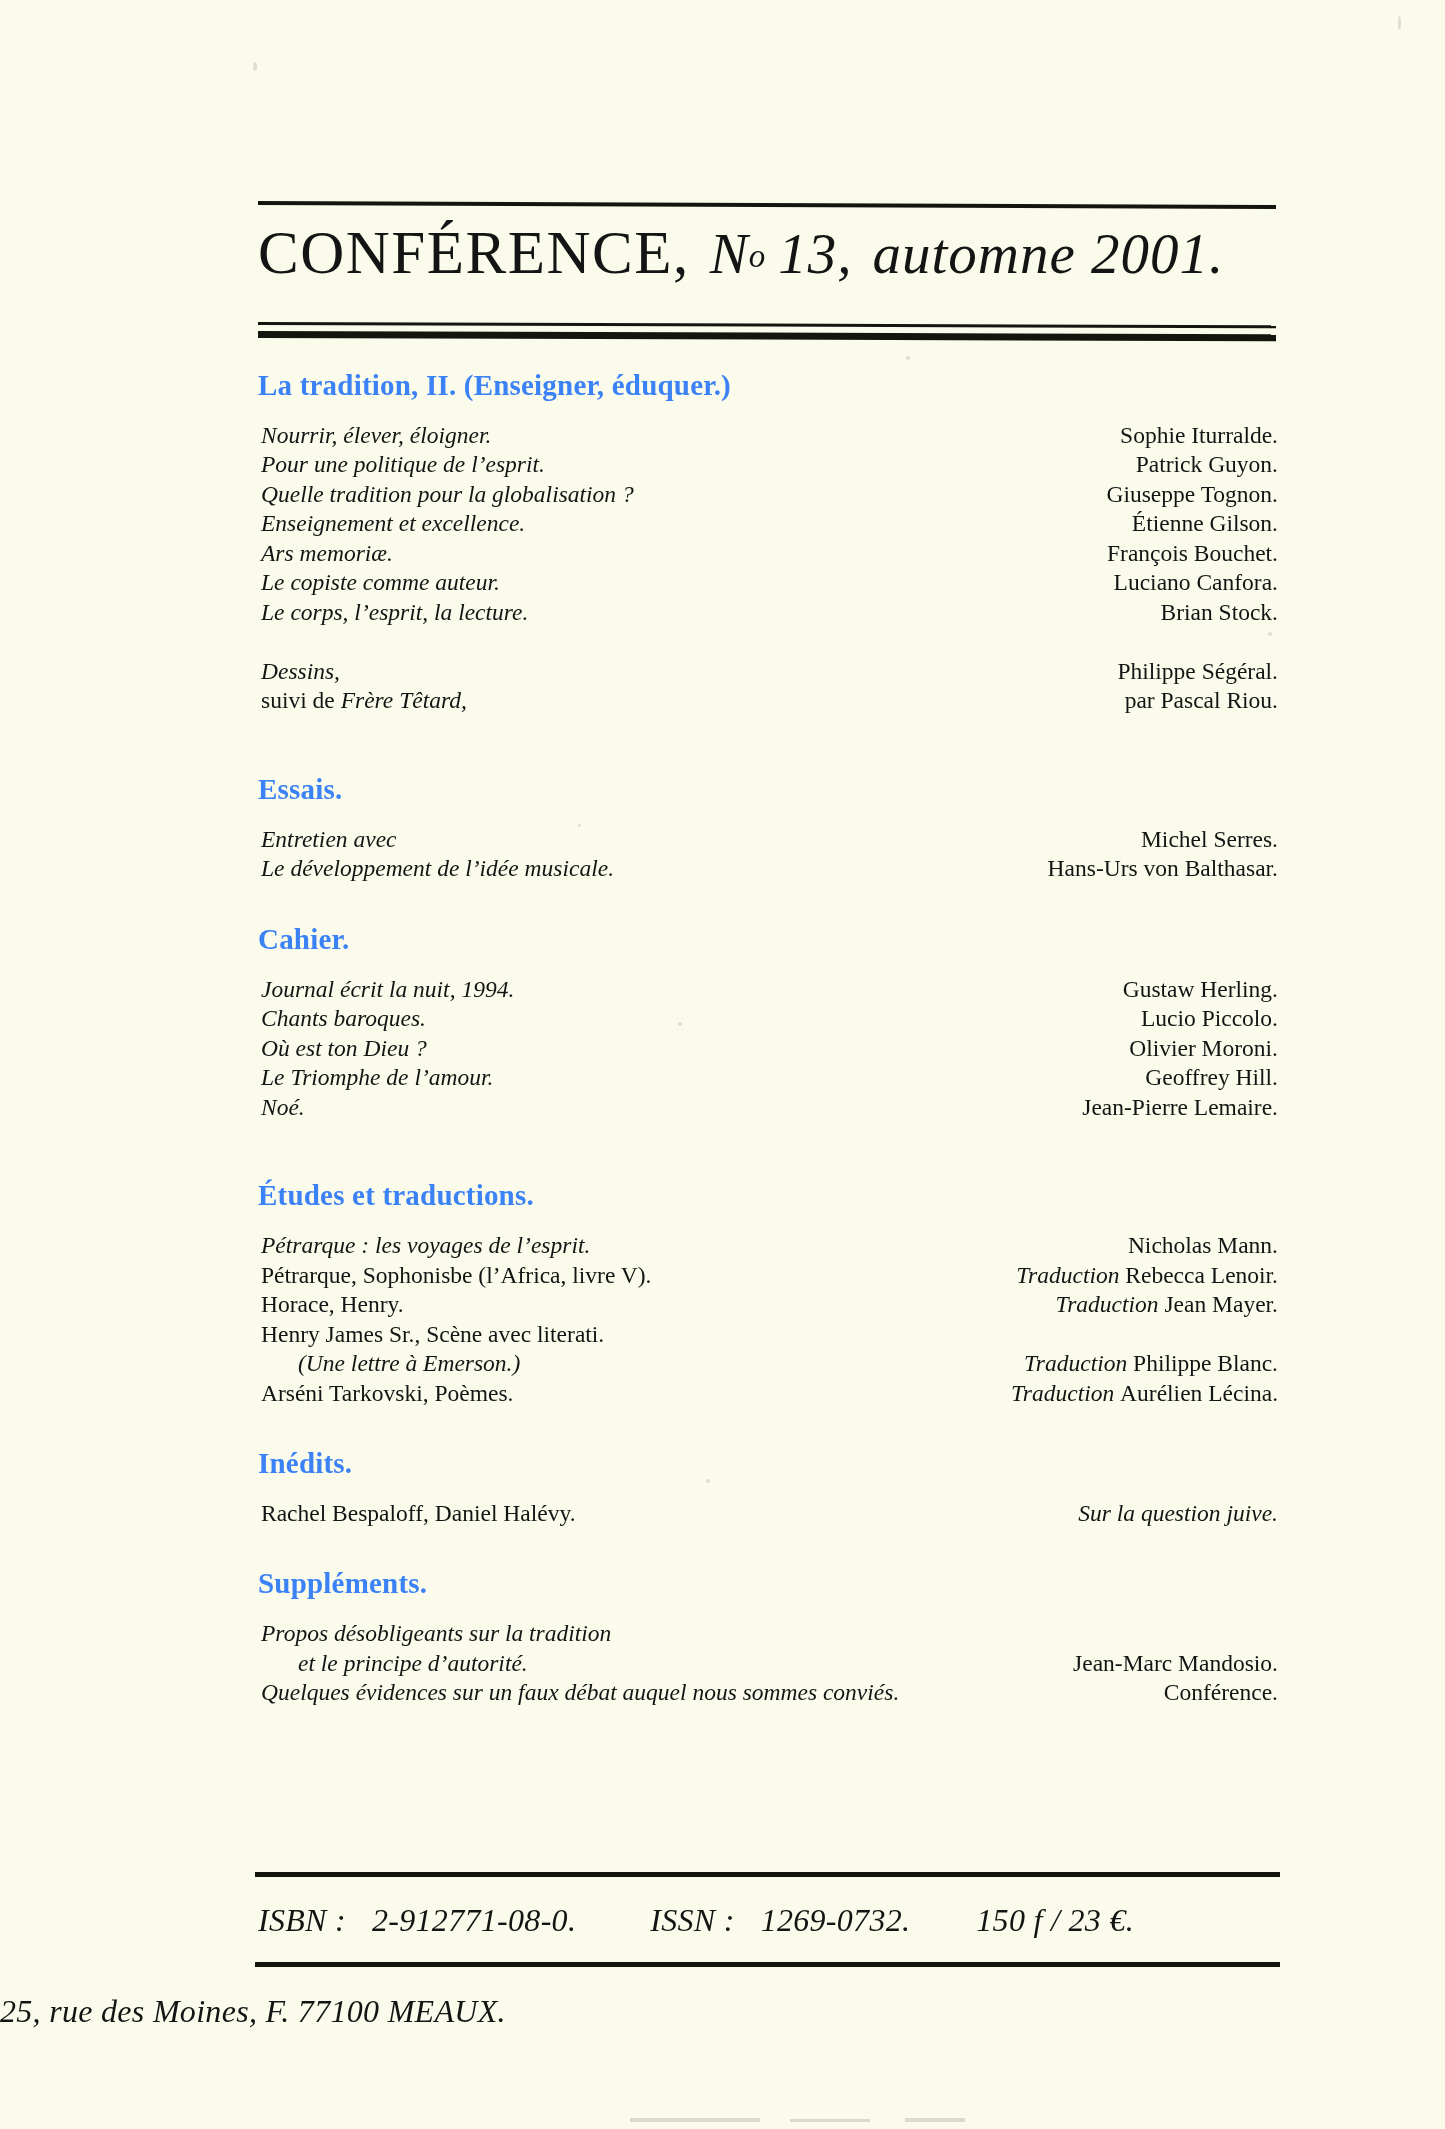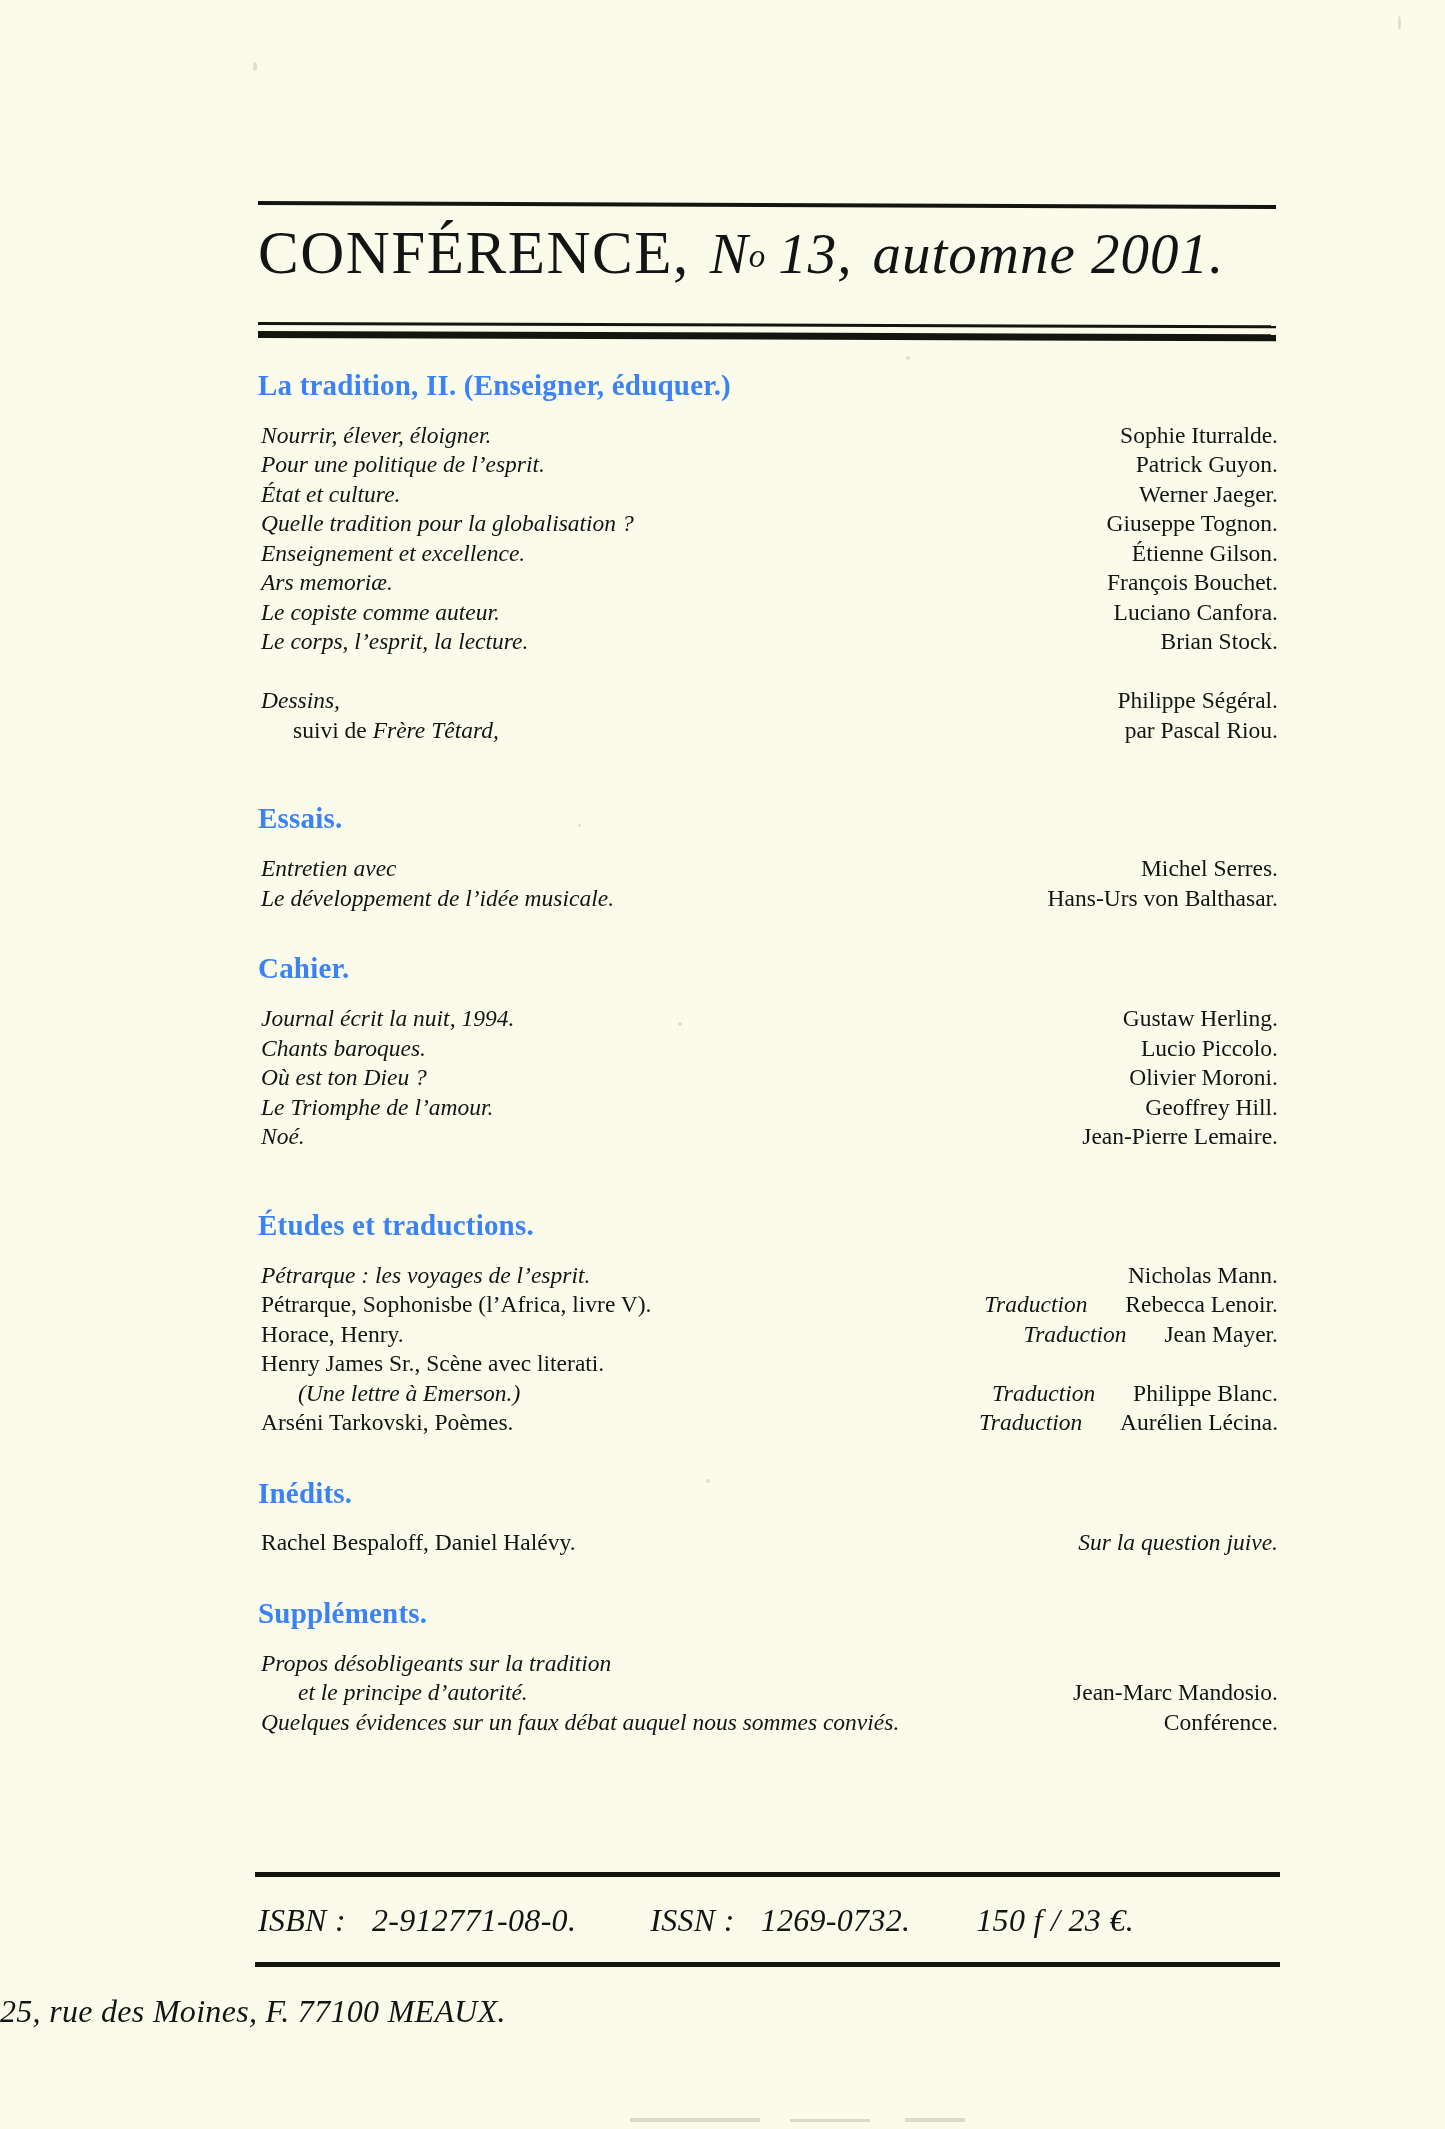--- a/index.html
+++ b/index.html
@@ -149,21 +149,21 @@
   }
   .row .right {
     font-size: 23.5px;
     white-space: nowrap;
     text-align: right;
     padding-right: 2px;
   }
   .row .left.roman { font-style: normal; }
   .row .right.italic { font-style: italic; text-align: right; }
   .row .left i, .row .right i { font-style: italic; }
-  .row .left .rm, .row .right .rm { font-style: normal; margin-left: 32px; }
+  .row .left .rm, .row .right .rm { font-style: normal; }
   .row .left.sub { padding-left: 40px; }
   .spacer-row { height: 29.5px; }
   .block-gap-md { height: 40px; }
   .block-gap-lg { height: 58px; }
 
   
   #footer-line {
     position: absolute;
     left: 258px;
     top: 1886px;
@@ -229,24 +229,20 @@
         <div class="sec-head">La tradition, II. (Enseigner, éduquer.)</div>
         <div class="entries">
 
           <div class="row">
             <span class="left">Nourrir, élever, éloigner.</span>
             <span class="right">Sophie Iturralde.</span>
           </div>
           <div class="row">
             <span class="left">Pour une politique de l’esprit.</span>
             <span class="right">Patrick Guyon.</span>
-          </div>
-          <div class="row">
-            <span class="left">État et culture.</span>
-            <span class="right">Werner Jaeger.</span>
           </div>
           <div class="row">
             <span class="left">Quelle tradition pour la globalisation ?</span>
             <span class="right">Giuseppe Tognon.</span>
           </div>
           <div class="row">
             <span class="left">Enseignement et excellence.</span>
             <span class="right">Étienne Gilson.</span>
           </div>
           <div class="row">

